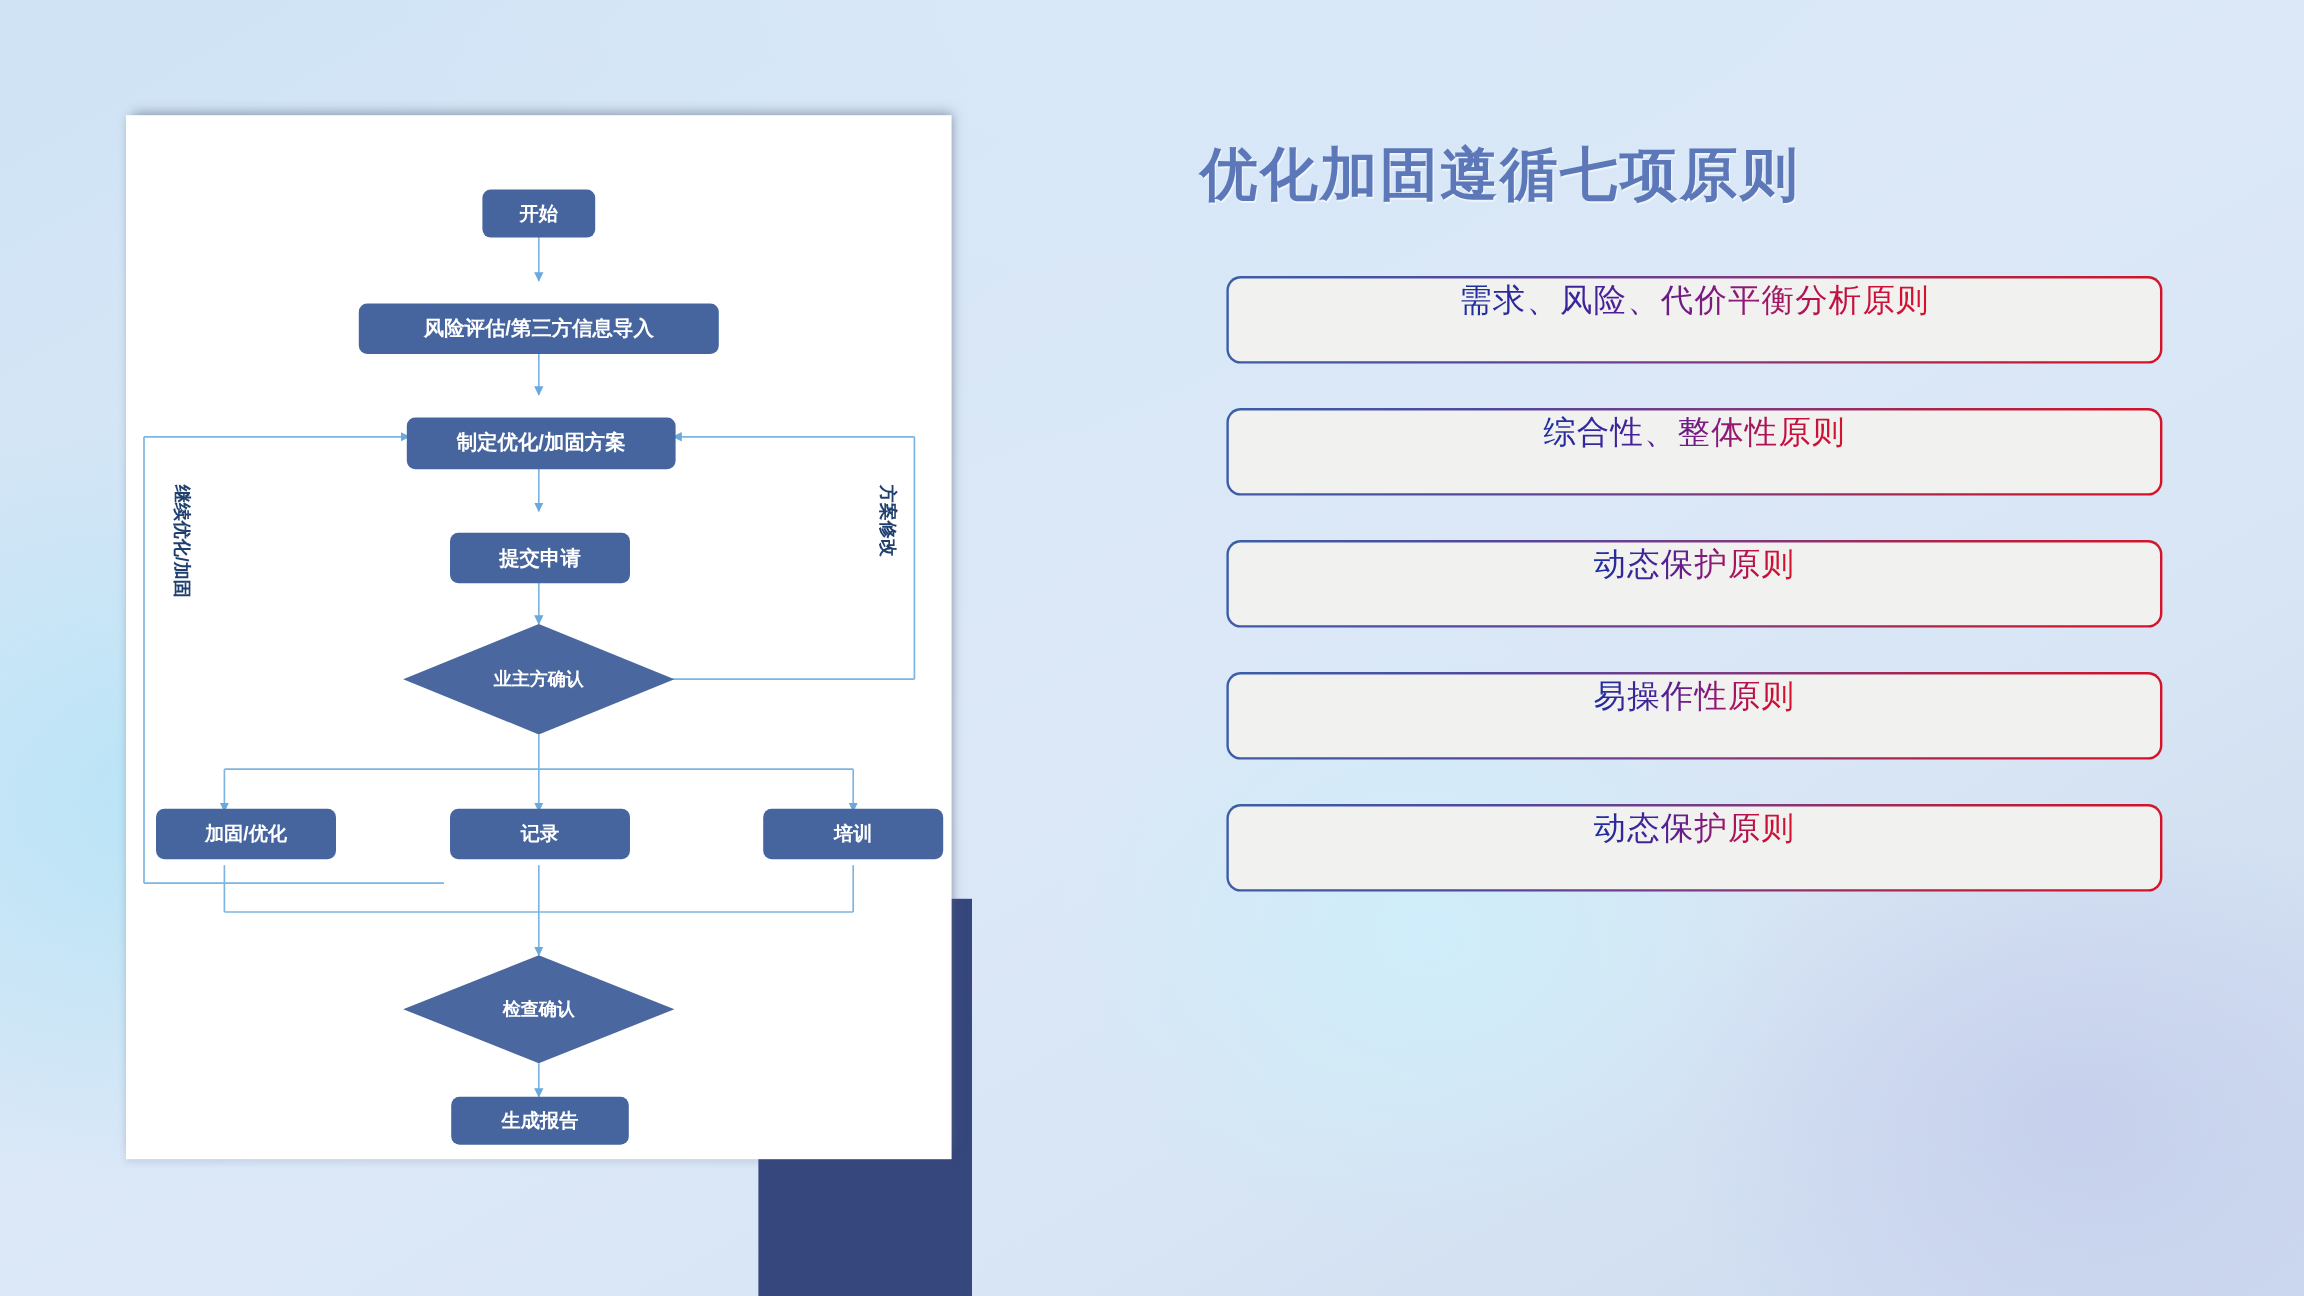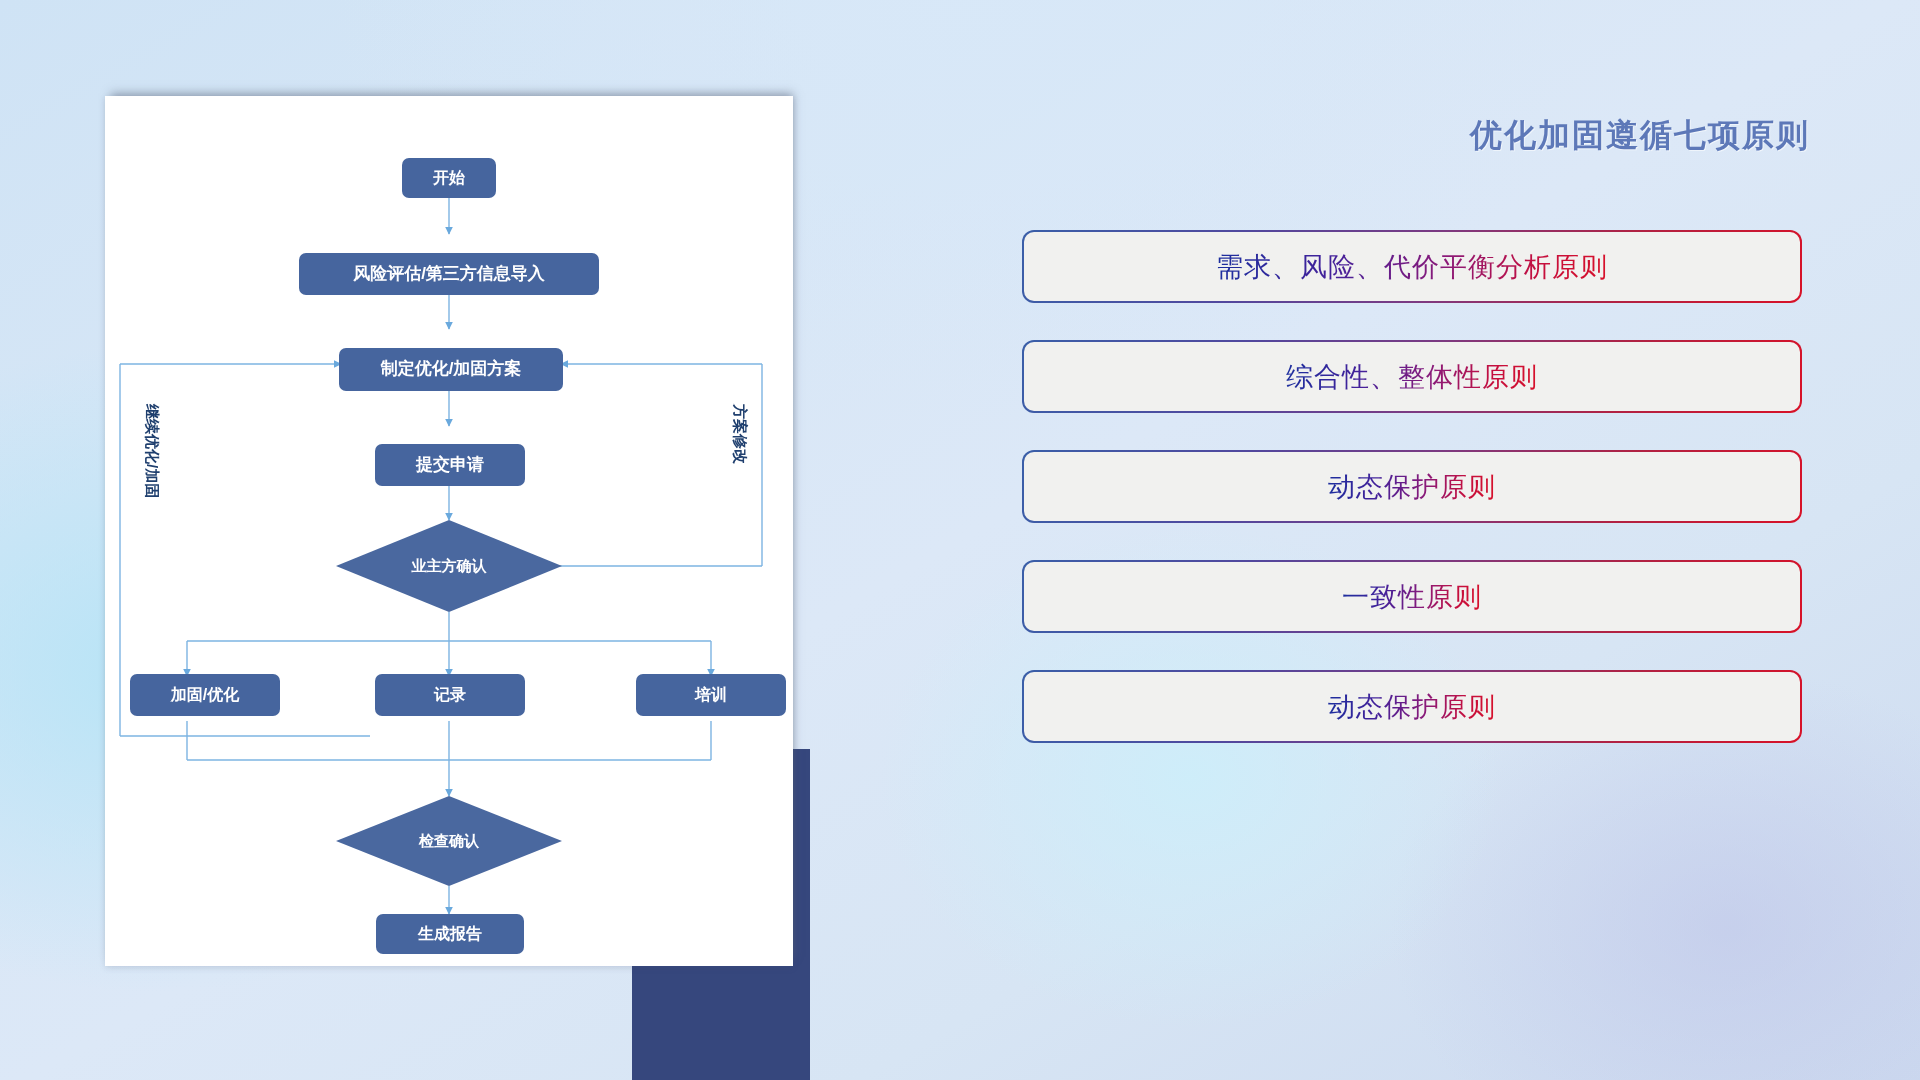--- a/index.html
+++ b/index.html
@@ -62,22 +62,22 @@
   
   #right-panel {
     position: absolute;
     left: 1000px; top: 96px;
     width: 810px; height: 900px;
   }
   #right-title {
     position: absolute;
     left: 0; top: 18px;
     width: 810px;
-    text-align: right;
-    font-size: 32px;
+    text-align: left;
+    font-size: 48px;
     font-weight: bold;
     letter-spacing: 2px;
     color: #5d78b8;
     text-shadow: 1px 1px 0 rgba(255,255,255,0.55);
     white-space: nowrap;
   }
   #principles {
     position: absolute;
     left: 22px; top: 134px;
     width: 780px;
@@ -93,21 +93,21 @@
     border-radius: 12px;
     padding: 2.4px;
     background: linear-gradient(110deg, #3a5fa8 0%, #51489e 28%, #7c3a82 52%, #b02243 76%, #d81127 100%);
   }
   .principle-inner {
     position: absolute;
     inset: 2.4px;
     border-radius: 10px;
     background: #f1f1ef;
     display: flex;
-    align-items: center;
+    align-items: flex-start;
     justify-content: center;
   }
   .principle-text {
     font-size: 27px;
     font-weight: 500;
     letter-spacing: 1px;
     background: linear-gradient(95deg, #1c2f9e 0%, #44219a 30%, #8a1a79 58%, #c50f3e 82%, #d8112a 100%);
     -webkit-background-clip: text;
     background-clip: text;
     color: transparent;
@@ -235,21 +235,21 @@
           <div class="principle-inner">
             <span class="principle-text">动态保护原则</span>
           </div>
         </div>
       </div>
 
 
       <div class="principle-row">
         <div class="principle-border">
           <div class="principle-inner">
-            <span class="principle-text">一致性原则</span>
+            <span class="principle-text">易操作性原则</span>
           </div>
         </div>
       </div>
 
       <div class="principle-row">
         <div class="principle-border">
           <div class="principle-inner">
             <span class="principle-text">动态保护原则</span>
           </div>
         </div>

